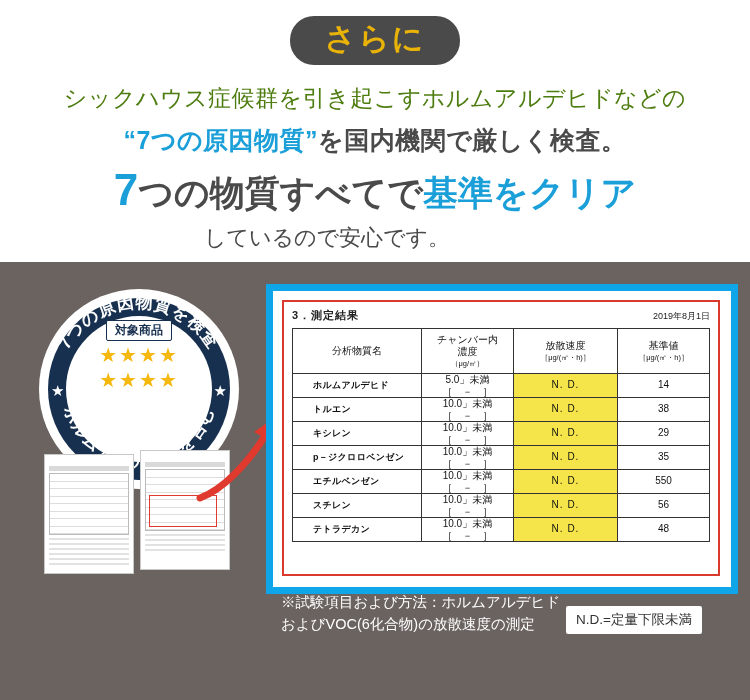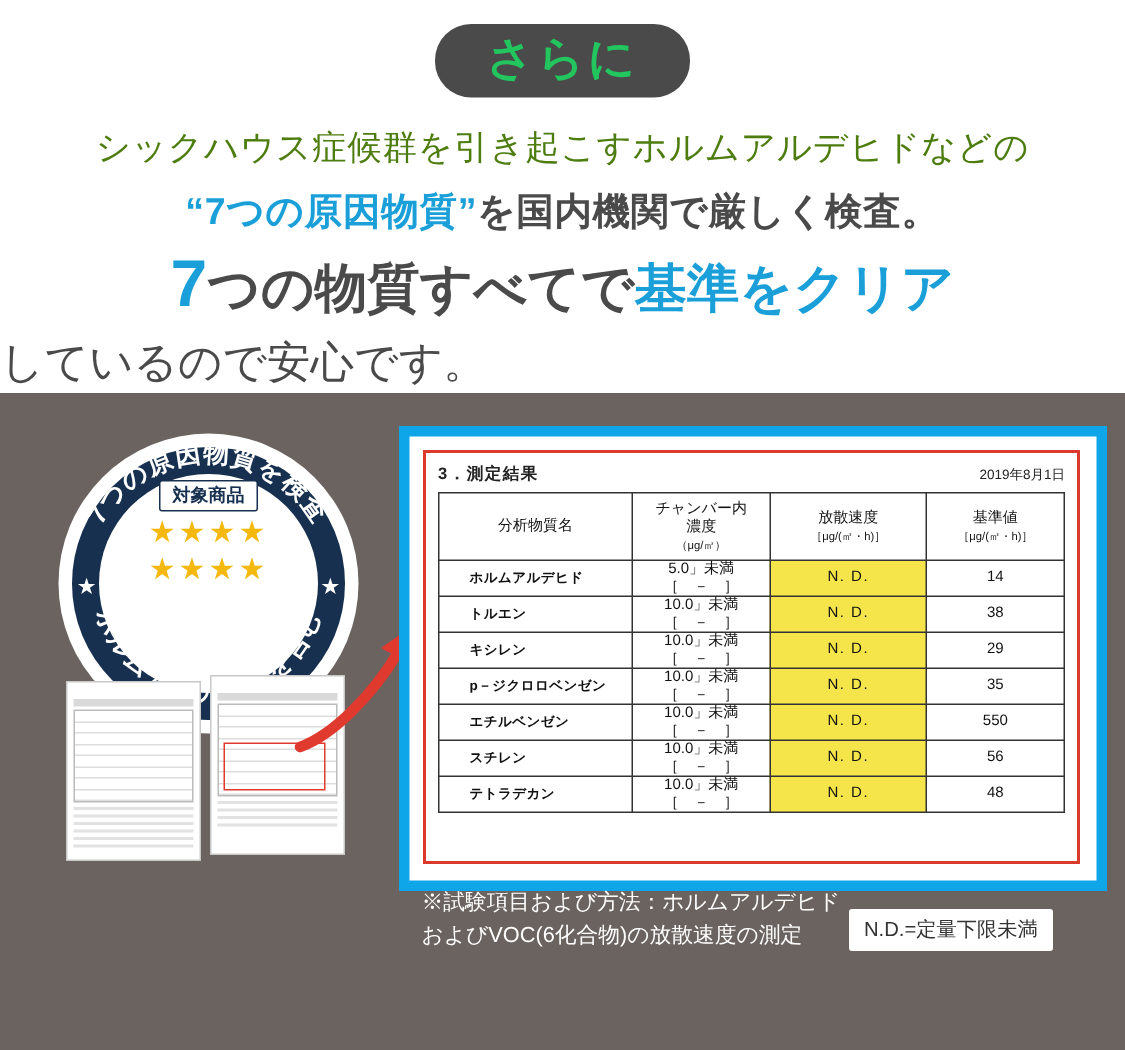--- a/index.html
+++ b/index.html
@@ -20,21 +20,21 @@
     width: 750px;
     height: 262px;
     position: relative;
     background: #ffffff;
     text-align: center;
   }
   .badge-sarani {
     display: inline-block;
     margin-top: 16px;
     background: #4a4a4a;
-    color: #22c55e;
+    color: #eab308;
     border-radius: 24px;
     padding: 6px 34px 9px 34px;
     font-size: 31px;
     font-weight: bold;
     letter-spacing: 2px;
     line-height: 1.1;
   }
   .line1 {
     margin-top: 18px;
     font-size: 23px;
@@ -61,23 +61,23 @@
   }
   .line3 .big-num {
     color: #1b9fd8;
     font-size: 44px;
   }
   .line3 .hl {
     color: #1b9fd8;
   }
   .line4 {
     margin-top: 6px;
-    font-size: 29px;
+    font-size: 22px;
     color: #4a4a4a;
-    text-align: left;
+    text-align: center;
     padding-right: 96px;
     font-weight: 500;
   }
 
   
   .panel {
     position: absolute;
     left: 0;
     top: 262px;
     width: 750px;

